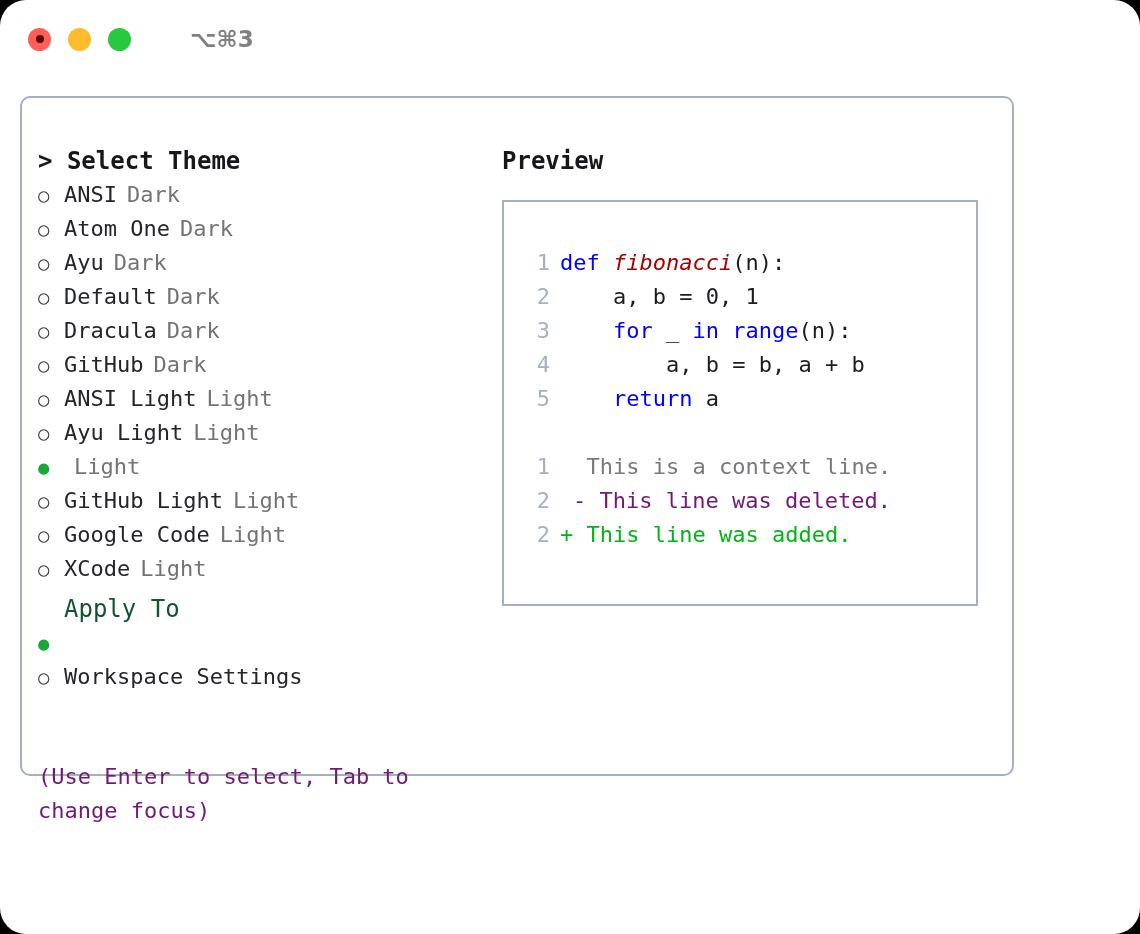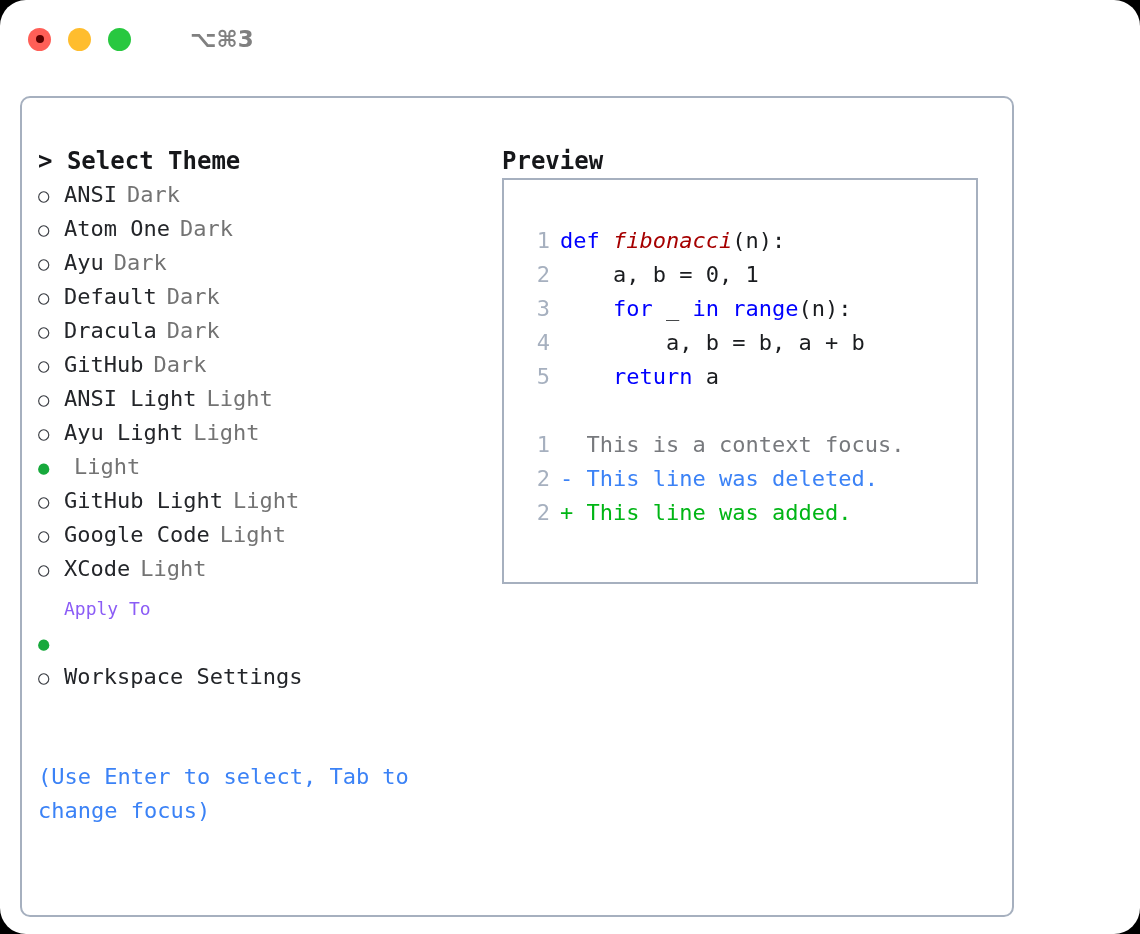--- a/index.html
+++ b/index.html
@@ -61,21 +61,21 @@
     font-family: "DejaVu Sans", "Liberation Sans", sans-serif;
     white-space: pre;
   }
 
   
   #main-panel {
     position: absolute;
     left: 20px;
     top: 96px;
     width: 994px;
-    height: 821px;
+    height: 680px;
     border: 2px solid #a6b0bf;
     border-radius: 10px;
     box-sizing: border-box;
     background: #ffffff;
   }
 
   #panel-body {
     position: relative;
     width: 100%;
     height: 100%;
@@ -127,51 +127,52 @@
     margin-left: 10px;
   }
 
   #apply-section {
     position: absolute;
     left: 16px;
     top: 494px;
     width: 460px;
   }
   .apply-title {
-    font-size: 18px;
-    color: #8b5cf6;
+    font-size: 24px;
+    color: #14532d;
     line-height: 34px;
     padding-left: 26px;
     white-space: pre;
     font-family: "DejaVu Sans Mono", "Liberation Mono", monospace;
   }
 
   #hint-text {
     position: absolute;
     left: 16px;
     top: 662px;
     width: 420px;
     font-size: 22px;
     line-height: 34px;
-    color: #3b82f6;
+    color: #701a75;
     font-family: "DejaVu Sans Mono", "Liberation Mono", monospace;
   }
 
   
   #preview-column {
     position: absolute;
     left: 480px;
     top: 46px;
     width: 496px;
   }
   #preview-title {
     font-size: 24px;
     font-weight: bold;
     color: #16171a;
     line-height: 34px;
+    margin-bottom: 22px;
     white-space: pre;
     font-family: "DejaVu Sans Mono", "Liberation Mono", monospace;
   }
   #preview-box {
     width: 476px;
     height: 406px;
     border: 2px solid #a6b0bf;
     box-sizing: border-box;
     background: #ffffff;
     padding: 44px 0 0 18px;
@@ -193,21 +194,21 @@
     margin-right: 10px;
   }
   .code-spacer {
     height: 34px;
   }
 
   .tok-kw   { color: #0000ff; }
   .tok-fn   { color: #a60000; font-style: italic; }
   .tok-plain{ color: #1a1c1f; }
   .tok-ctx  { color: #77797d; }
-  .tok-del  { color: #3b82f6; }
+  .tok-del  { color: #701a75; margin-left: 13px; }
   .tok-add  { color: #00b515; }
 </style>
 </head>
 <body>
 
 <div id="app-window">
 
   <div id="title-bar">
     <div class="traffic-light" style="background: rgb(255, 95, 87);">
       <div class="inner-dot" style="background: rgb(92, 1, 0);"></div>
@@ -257,21 +258,21 @@
         <div id="preview-box">
           <div id="preview-code">
               <div class="code-line"><span class="gutter">1</span><span><span class="tok-kw">def </span><span class="tok-fn">fibonacci</span><span class="tok-plain">(n):</span></span></div>
               <div class="code-line"><span class="gutter">2</span><span><span class="tok-plain">    a, b = 0, 1</span></span></div>
               <div class="code-line"><span class="gutter">3</span><span><span class="tok-plain">    </span><span class="tok-kw">for</span><span class="tok-plain"> _ </span><span class="tok-kw">in</span><span class="tok-plain"> </span><span class="tok-kw">range</span><span class="tok-plain">(n):</span></span></div>
               <div class="code-line"><span class="gutter">4</span><span><span class="tok-plain">        a, b = b, a + b</span></span></div>
               <div class="code-line"><span class="gutter">5</span><span><span class="tok-plain">    </span><span class="tok-kw">return</span><span class="tok-plain"> a</span></span></div>
             </div>
           <div class="code-spacer"></div>
           <div id="preview-diff">
-              <div class="code-line"><span class="gutter">1</span><span><span class="tok-ctx">  This is a context focus.</span></span></div>
+              <div class="code-line"><span class="gutter">1</span><span><span class="tok-ctx">  This is a context line.</span></span></div>
               <div class="code-line"><span class="gutter">2</span><span><span class="tok-del">- This line was deleted.</span></span></div>
               <div class="code-line"><span class="gutter">2</span><span><span class="tok-add">+ This line was added.</span></span></div>
             </div>
         </div>
       </div>
 
     </div>
   </div>
 </div>
 

